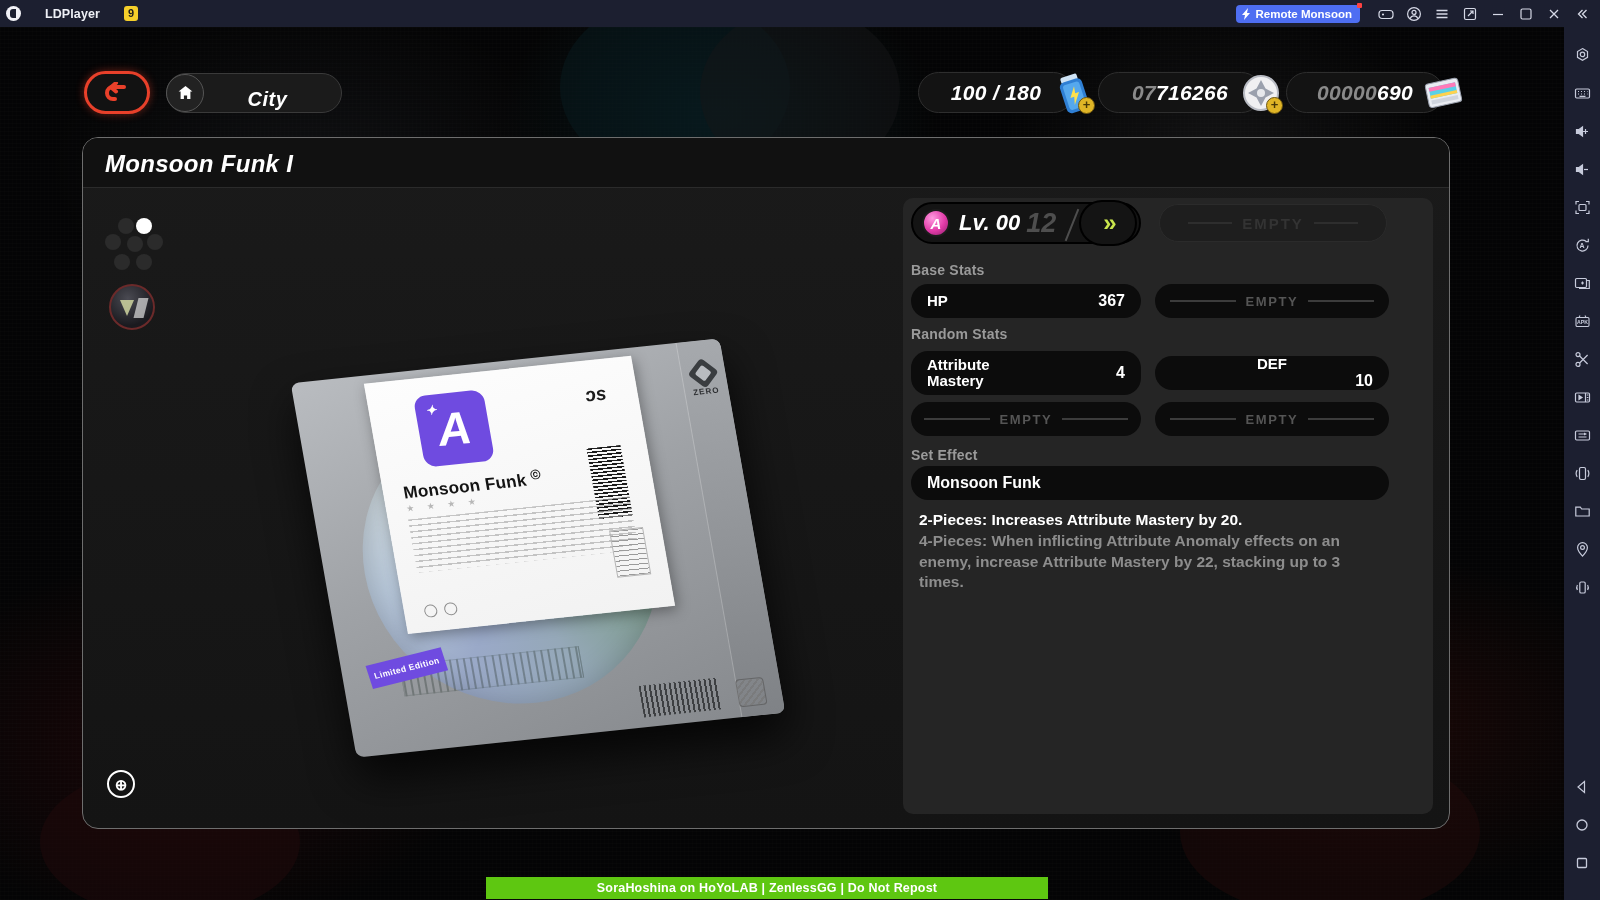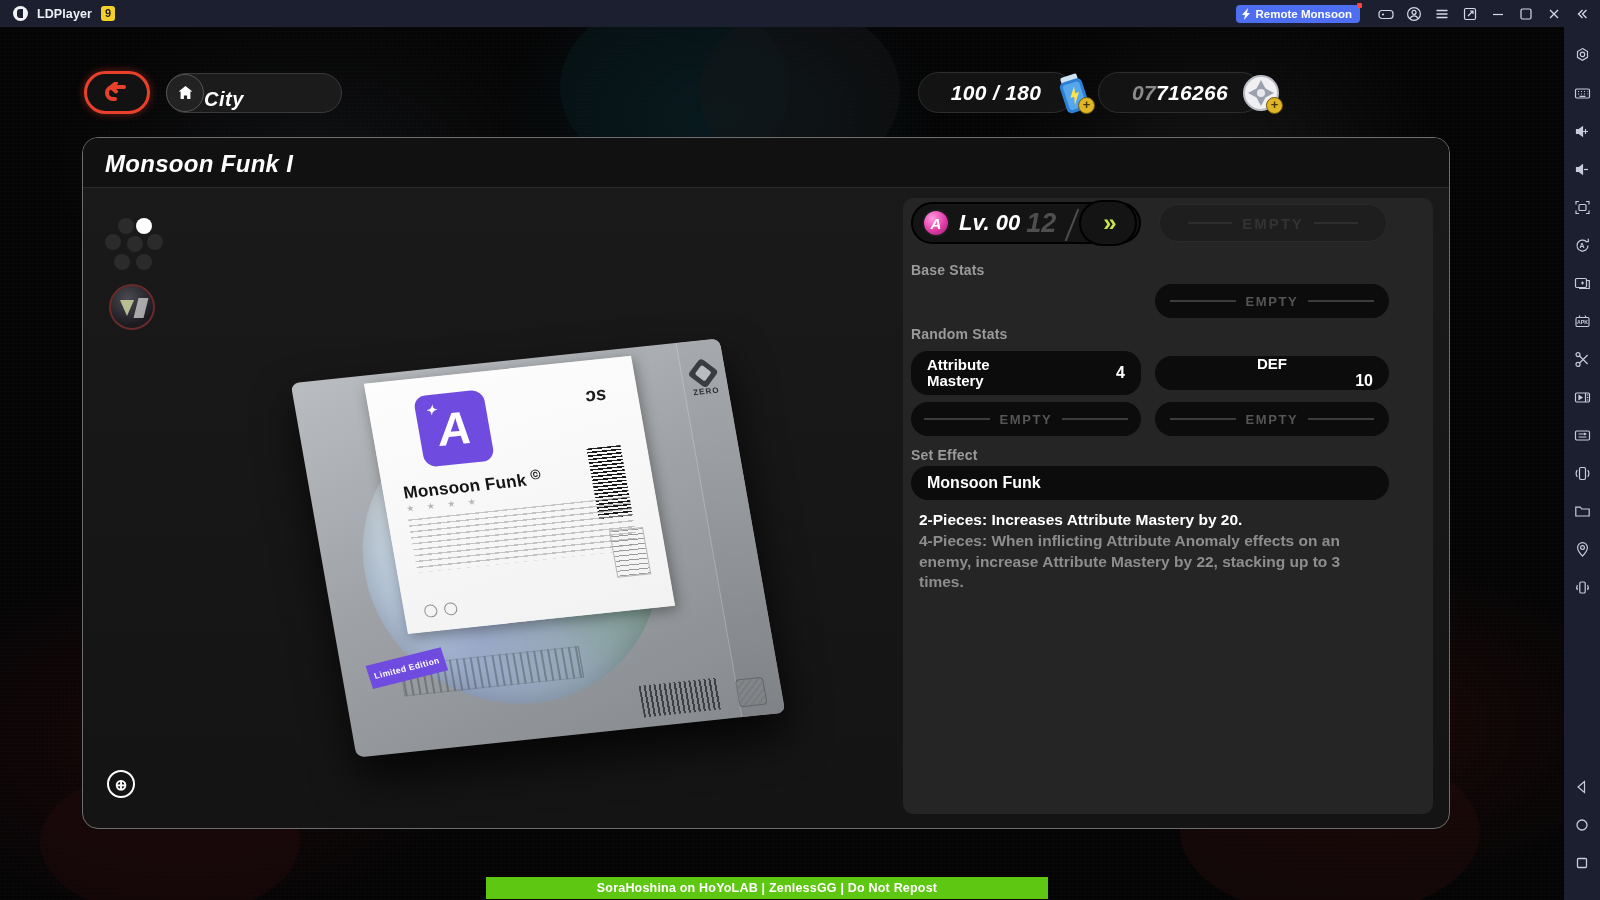--- a/index.html
+++ b/index.html
@@ -10,21 +10,21 @@
     overflow: hidden;
   }
   #root { position: relative; width: 1600px; height: 900px; }
 
   
   .ld-titlebar {
     position: absolute; left: 0; top: 0; width: 1600px; height: 27px;
     background: #1c1f30;
     display: flex; align-items: center;
   }
-  .ld-logo-wrap { display: flex; align-items: center; gap: 9px; padding-left: 13px; }
+  .ld-logo-wrap { display: flex; align-items: center; gap: 24px; padding-left: 6px; }
   .ld-mark {
     width: 15px; height: 15px; border-radius: 50%;
     background: #f2f2f7; position: relative;
   }
   .ld-mark::after {
     content: ""; position: absolute; left: 4px; top: 3px;
     width: 6px; height: 9px; background: #1c1f30;
     border-radius: 3px 0 0 3px;
   }
   .ld-name { color: #eef0f6; font-size: 12.5px; font-weight: bold; letter-spacing: .1px; }
@@ -106,21 +106,21 @@
     position: absolute; left: 166px; top: 46px; height: 40px; width: 176px;
     border-radius: 21px; background: #1b1b1b; border: 1.5px solid #3a3a3a;
     display: flex; align-items: center;
   }
   .home-circ {
     width: 38px; height: 38px; border-radius: 50%; background: #222;
     border: 1.5px solid #555; margin-left: -1px;
     display: flex; align-items: center; justify-content: center;
   }
   .city-label {
-    flex: 1; color: #fff; font-size: 20px;
+    flex: 1; text-align: center; color: #fff; font-size: 20px;
     font-weight: bold; font-style: italic; letter-spacing: .5px;
     padding-right: 10px;
     margin-top: 12px;
   }
 
   .res {
     position: absolute; top: 45px; height: 41px;
     border-radius: 21px; background: #131313; border: 1.5px solid #2e2e2e;
     display: flex; align-items: center; justify-content: center;
   }
@@ -474,20 +474,32 @@
       <div class="res" id="res-denny">
         <span class="num"><span class="pad">07</span><span>716266</span></span>
         <svg class="icon" viewBox="0 0 52 52">
           <circle cx="26" cy="26" r="17" fill="#f0f0f2" stroke="#b9bcc4" stroke-width="2"></circle>
           <path d="M26 13l4.5 8.5L39 26l-8.5 4.5L26 39l-4.5-8.5L13 26l8.5-4.5z" fill="#9aa0ad"></path>
           <circle cx="26" cy="26" r="4" fill="#e6e8ec"></circle>
         </svg>
         <span class="plus">+</span>
       </div>
 
+      <div class="res" id="res-tape">
+        <span class="num"><span class="pad">00000</span><span>690</span></span>
+        <svg class="icon" viewBox="0 0 52 52">
+          <g transform="rotate(-12 26 26)">
+            <rect x="10" y="14" width="33" height="24" rx="3" fill="#e9ecf2" stroke="#9aa0ad"></rect>
+            <rect x="13" y="18" width="27" height="11" fill="#5ad0e8"></rect>
+            <rect x="13" y="18" width="27" height="4" fill="#ff7ab8"></rect>
+            <rect x="13" y="26" width="27" height="3" fill="#ffd24d"></rect>
+            <rect x="13" y="31" width="27" height="4" fill="#cfd4dd"></rect>
+          </g>
+        </svg>
+      </div>
     </div>
 
     <div class="panel">
       <div class="panel-head">
         <div class="panel-title">Monsoon Funk I</div>
       </div>
 
       <div class="panel-body">
 
         <div class="slot-hex">
@@ -547,20 +559,24 @@
               <span>»</span>
             </div>
             <div class="empty-pill-top">
               <span class="ln"></span>
               <span>EMPTY</span>
               <span class="ln"></span>
             </div>
           </div>
 
           <div class="sec-label" id="lbl-base">Base Stats</div>
+          <div class="stat-pill col-l" style="top:86px;">
+            <span class="nm">HP</span>
+            <span class="vl">367</span>
+          </div>
           <div class="empty-pill col-r" style="top:86px;">
             <span class="ln"></span>
             <span>EMPTY</span>
             <span class="ln"></span>
           </div>
 
           <div class="sec-label" id="lbl-random">Random Stats</div>
           <div class="stat-pill col-l tall" style="top:153px;">
             <span class="nm" style="max-width:120px;">Attribute Mastery</span>
             <span class="vl">4</span>

